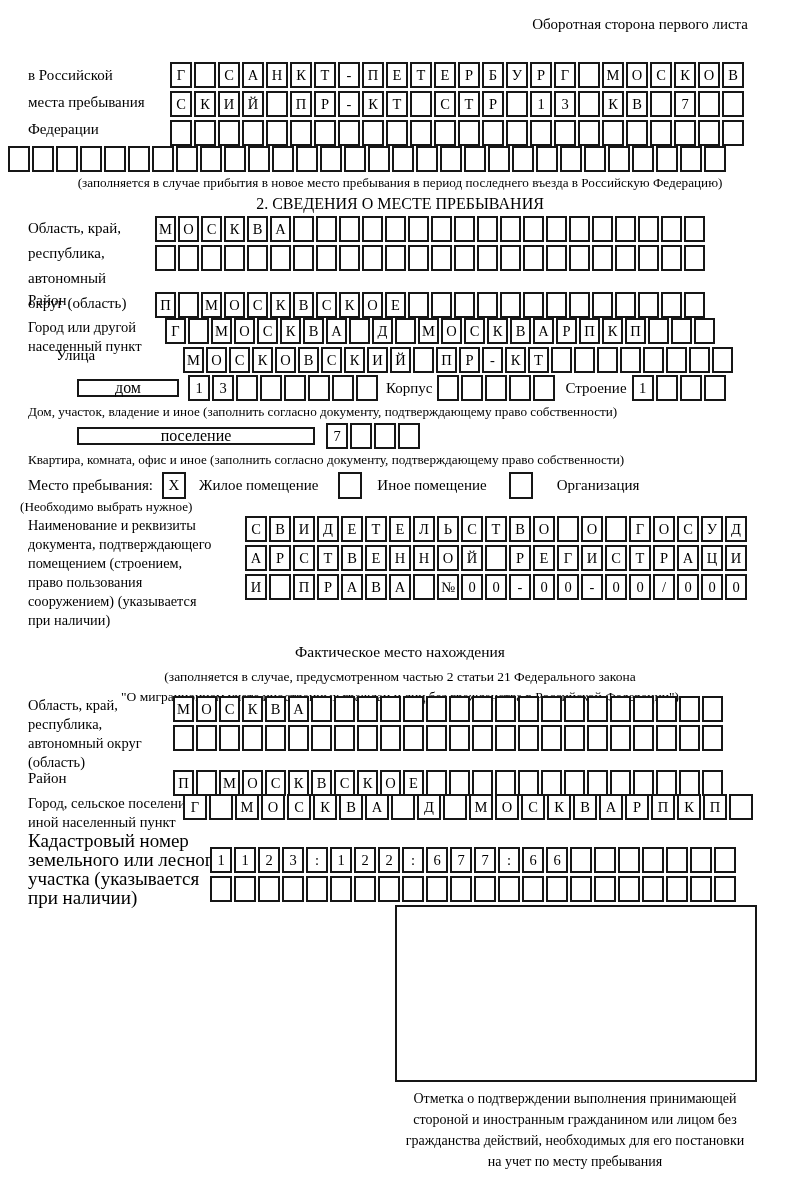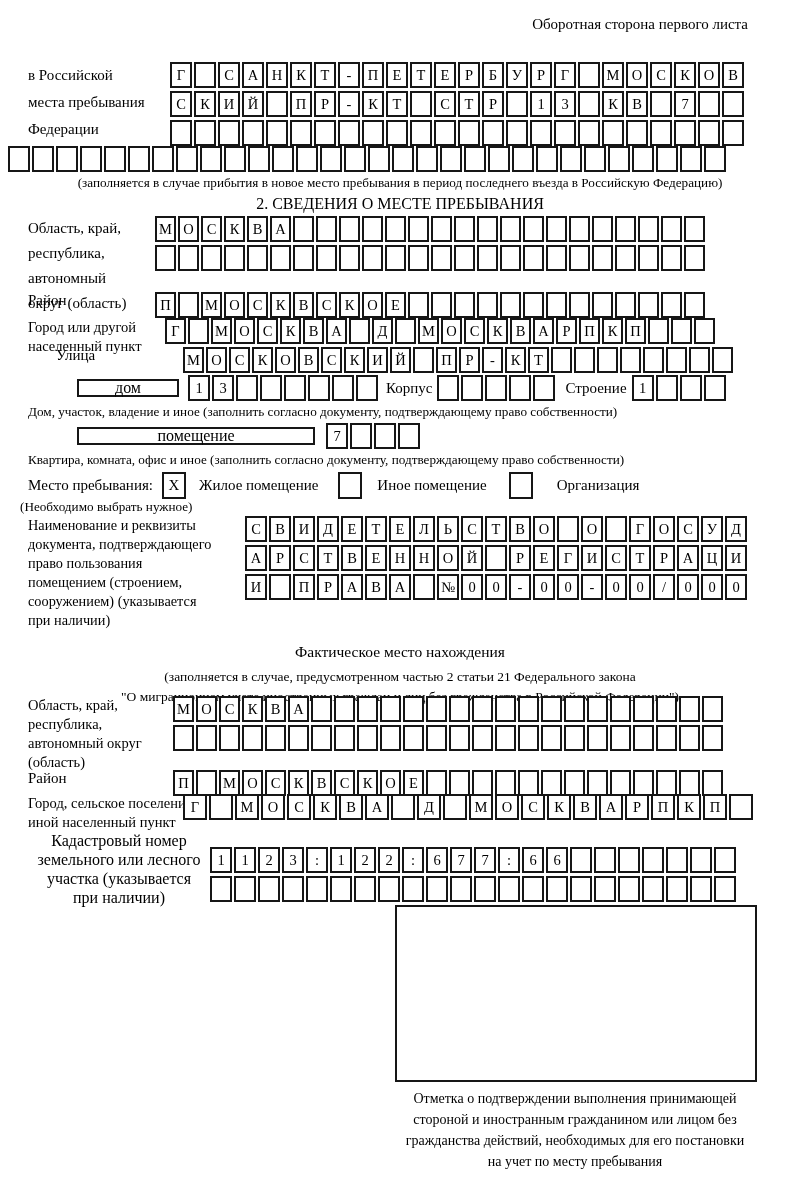--- a/index.html
+++ b/index.html
@@ -344,21 +344,21 @@
   <div class="cells">
       <span class="cell">1</span>
       <span class="cell"></span>
       <span class="cell"></span>
       <span class="cell"></span>
     </div>
 </div>
 <div class="abs note" style="top:404px; left:28px;">Дом, участок, владение и иное (заполнить согласно документу, подтверждающему право собственности)</div>
 
 <div class="abs flexrow vcenter" style="top:423px; left:56px;">
-  <div class="labelbox" style="width:238px;">помещение</div>
+  <div class="labelbox" style="width:238px;">поселение</div>
   <div class="cells" style="margin-left:11px;">
       <span class="cell">7</span>
       <span class="cell"></span>
       <span class="cell"></span>
       <span class="cell"></span>
     </div>
 </div>
 <div class="abs note" style="top:452px; left:28px;">Квартира, комната, офис и иное (заполнить согласно документу, подтверждающему право собственности)</div>
 
 <div class="abs flexrow vcenter" style="top:472px; left:28px;">
@@ -369,22 +369,22 @@
   <div class="inline-lbl" style="margin-left:15px;">Иное помещение</div>
   <div class="checkbox" style="margin-left:22px;"></div>
   <div class="inline-lbl" style="margin-left:24px;">Организация</div>
 </div>
 <div class="abs note" style="top:499px; left:0; width:700px; text-align:left;margin-left:20px;">(Необходимо выбрать нужное)</div>
 
 <div class="abs flexrow" style="top:516px; left:28px;">
   <div class="lblstack" style="width:217px; line-height:19px; font-size:14.3px;">
       <div>Наименование и реквизиты</div>
       <div>документа, подтверждающего</div>
+      <div>помещением (строением,</div>
       <div>право пользования</div>
-      <div>помещением (строением,</div>
       <div>сооружением) (указывается</div>
       <div>при наличии)</div>
     </div>
   <div class="rowstack">
     <div class="cells">
         <span class="cell">С</span>
         <span class="cell">В</span>
         <span class="cell">И</span>
         <span class="cell">Д</span>
         <span class="cell">Е</span>
@@ -578,21 +578,21 @@
       <span class="cell">А</span>
       <span class="cell">Р</span>
       <span class="cell">П</span>
       <span class="cell">К</span>
       <span class="cell">П</span>
       <span class="cell"></span>
     </div>
 </div>
 
 <div class="abs flexrow" style="top:831px; left:28px;">
-  <div class="lblstack" style="width:182px; line-height:19px; font-size:16px;text-align:center;">
+  <div class="lblstack" style="width:182px; line-height:19px; font-size:19px;">
       <div>Кадастровый номер</div>
       <div>земельного или лесного</div>
       <div>участка (указывается</div>
       <div>при наличии)</div>
     </div>
   <div class="rowstack" style="margin-top:16px;">
     <div class="cells">
         <span class="cell">1</span>
         <span class="cell">1</span>
         <span class="cell">2</span>

